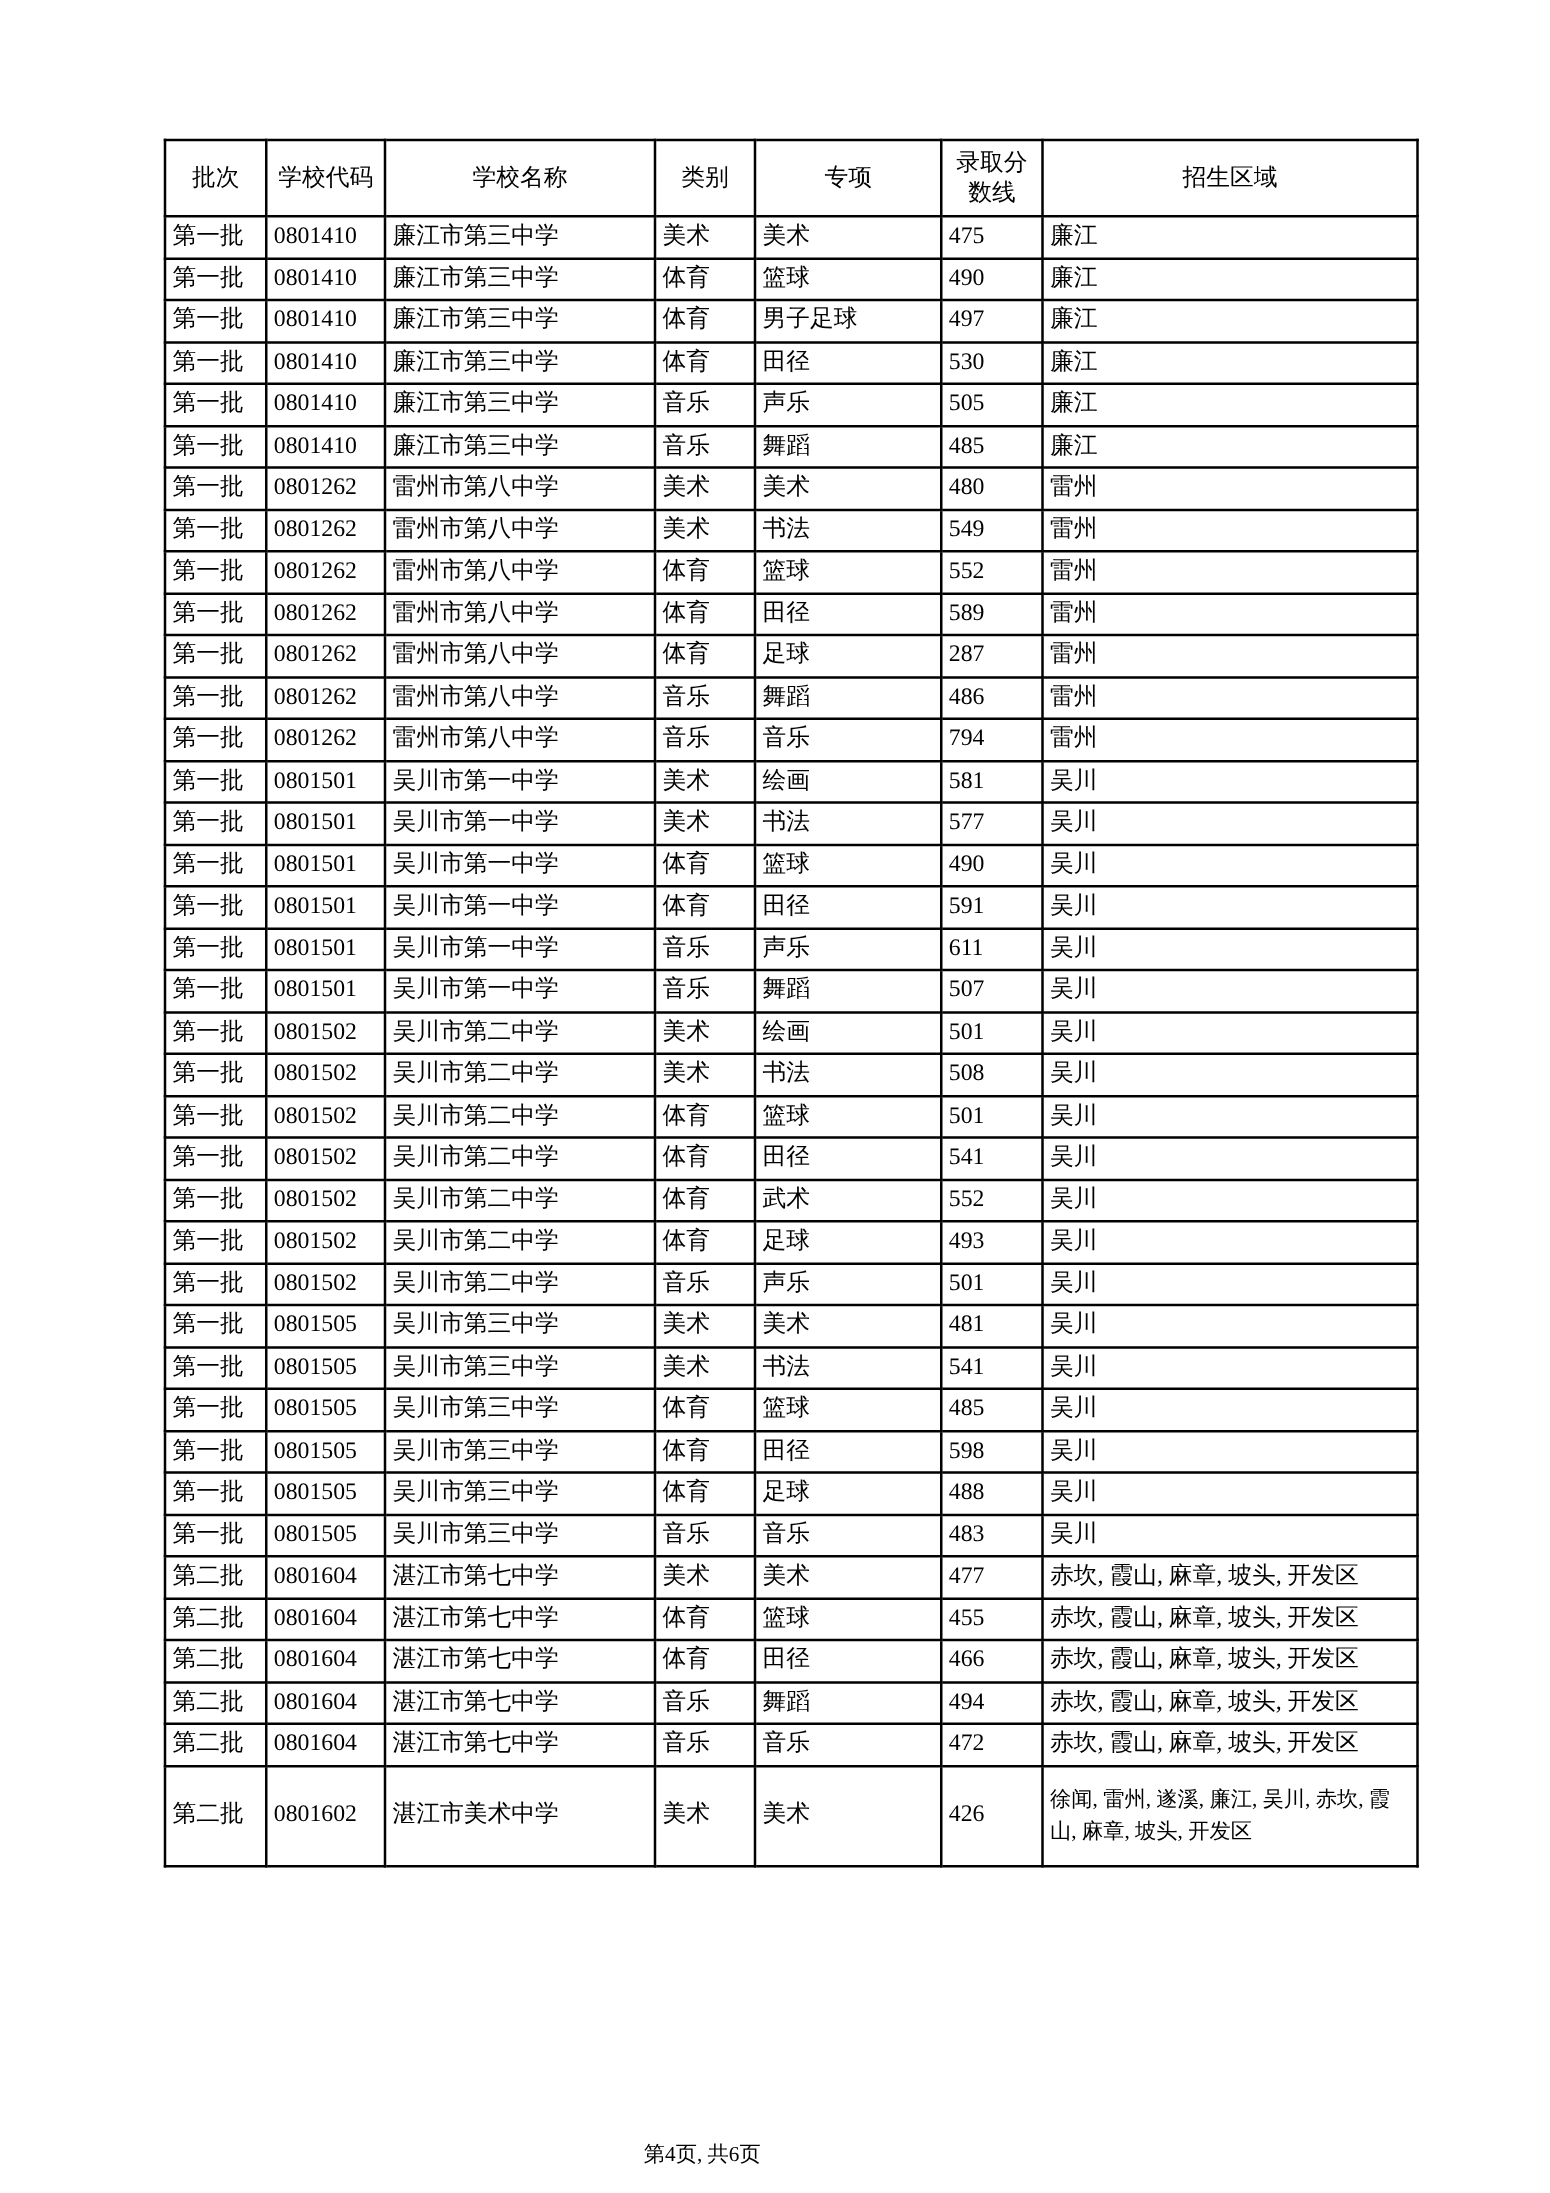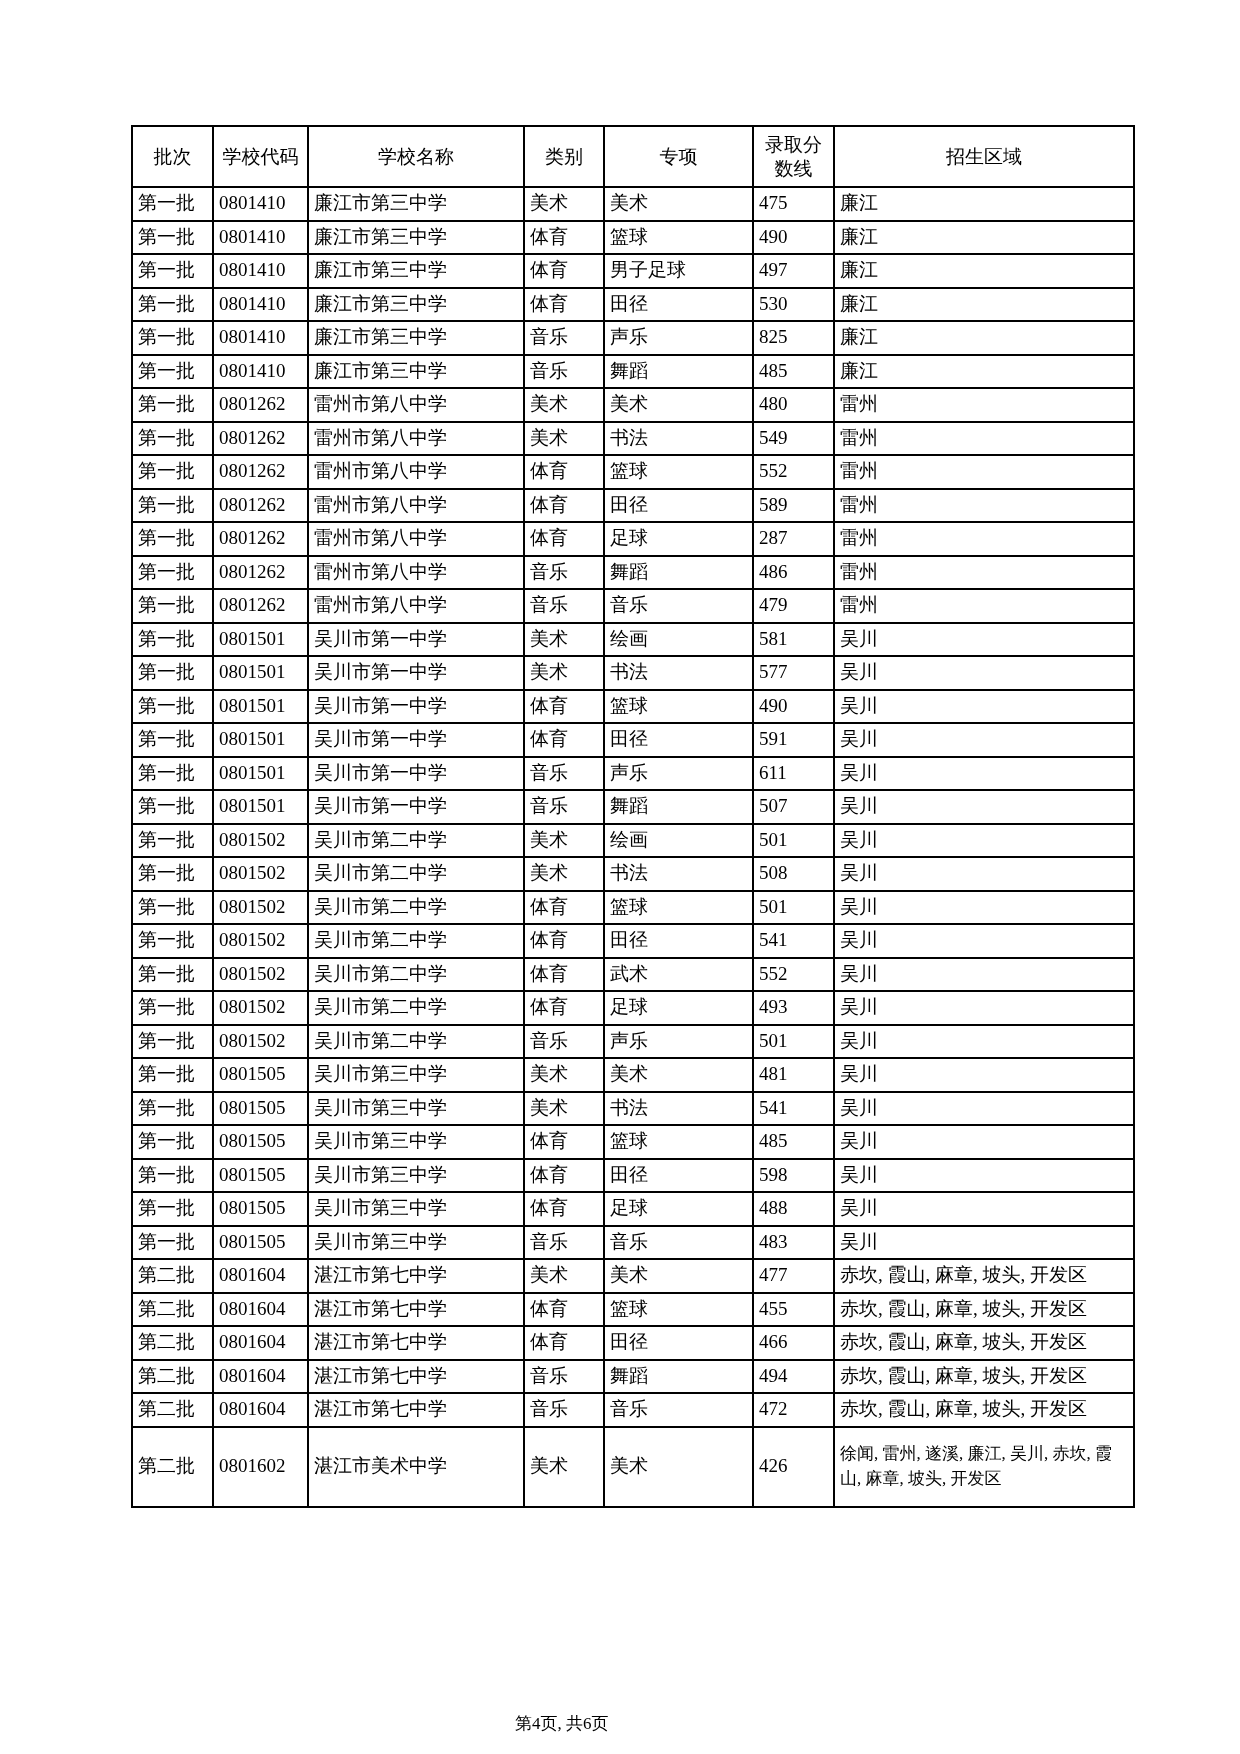--- a/index.html
+++ b/index.html
@@ -10,21 +10,21 @@
   body {
     width: 1240px;
     height: 1754px;
     position: relative;
     font-family: "Liberation Serif", "DejaVu Serif", serif;
     color: #000;
   }
   .score-table {
     position: absolute;
     left: 131px;
-    top: 125px;
+    top: 111px;
     width: 1002px;
     border-collapse: collapse;
     table-layout: fixed;
   }
   .score-table th, .score-table td {
     border: 2px solid #000;
     overflow: hidden;
   }
   .score-table thead th {
     font-family: "Liberation Sans", "DejaVu Sans", sans-serif;
@@ -126,21 +126,21 @@
         <td>田径</td>
         <td>530</td>
         <td>廉江</td>
       </tr>
       <tr>
         <td>第一批</td>
         <td>0801410</td>
         <td>廉江市第三中学</td>
         <td>音乐</td>
         <td>声乐</td>
-        <td>825</td>
+        <td>505</td>
         <td>廉江</td>
       </tr>
       <tr>
         <td>第一批</td>
         <td>0801410</td>
         <td>廉江市第三中学</td>
         <td>音乐</td>
         <td>舞蹈</td>
         <td>485</td>
         <td>廉江</td>
@@ -198,21 +198,21 @@
         <td>舞蹈</td>
         <td>486</td>
         <td>雷州</td>
       </tr>
       <tr>
         <td>第一批</td>
         <td>0801262</td>
         <td>雷州市第八中学</td>
         <td>音乐</td>
         <td>音乐</td>
-        <td>479</td>
+        <td>794</td>
         <td>雷州</td>
       </tr>
       <tr>
         <td>第一批</td>
         <td>0801501</td>
         <td>吴川市第一中学</td>
         <td>美术</td>
         <td>绘画</td>
         <td>581</td>
         <td>吴川</td>

